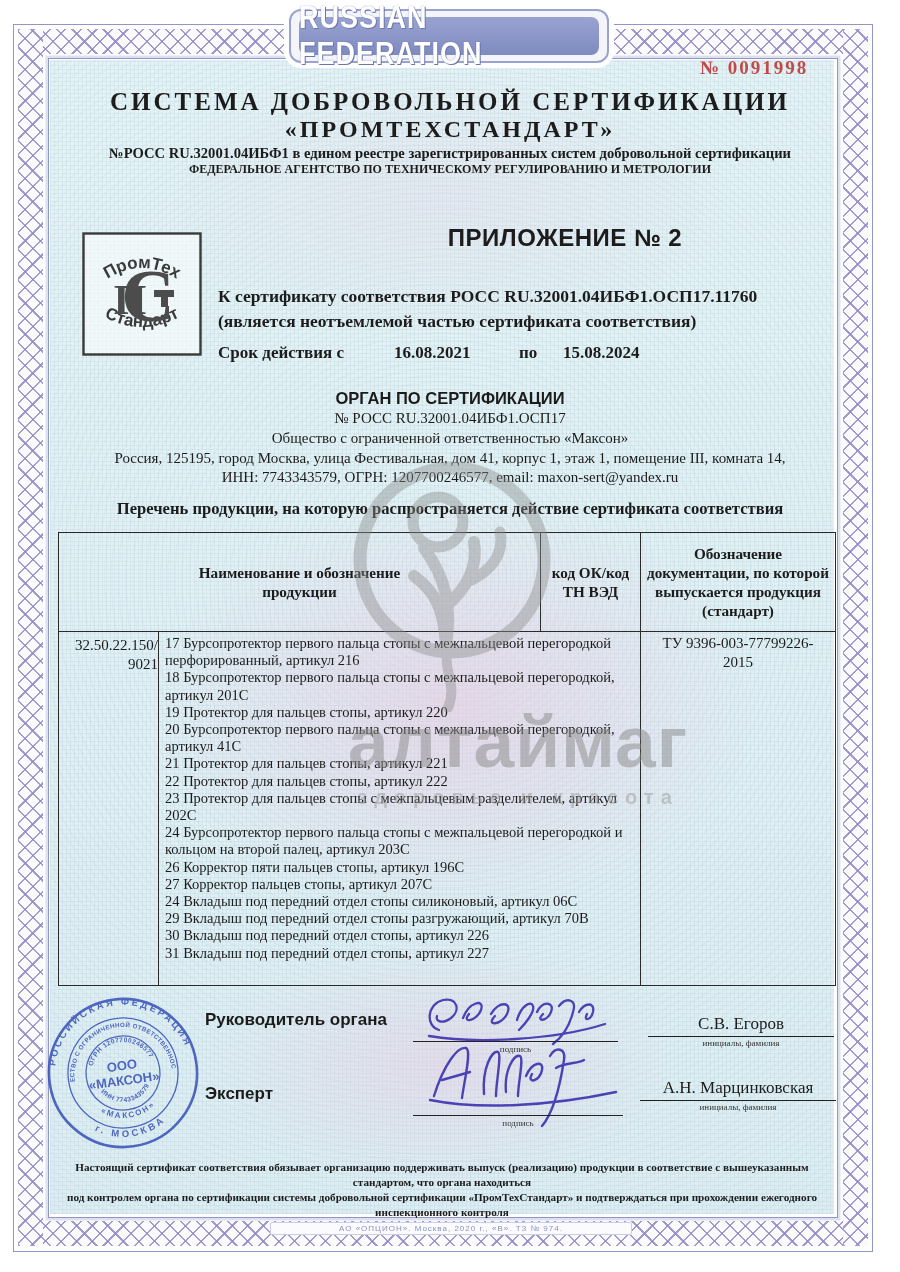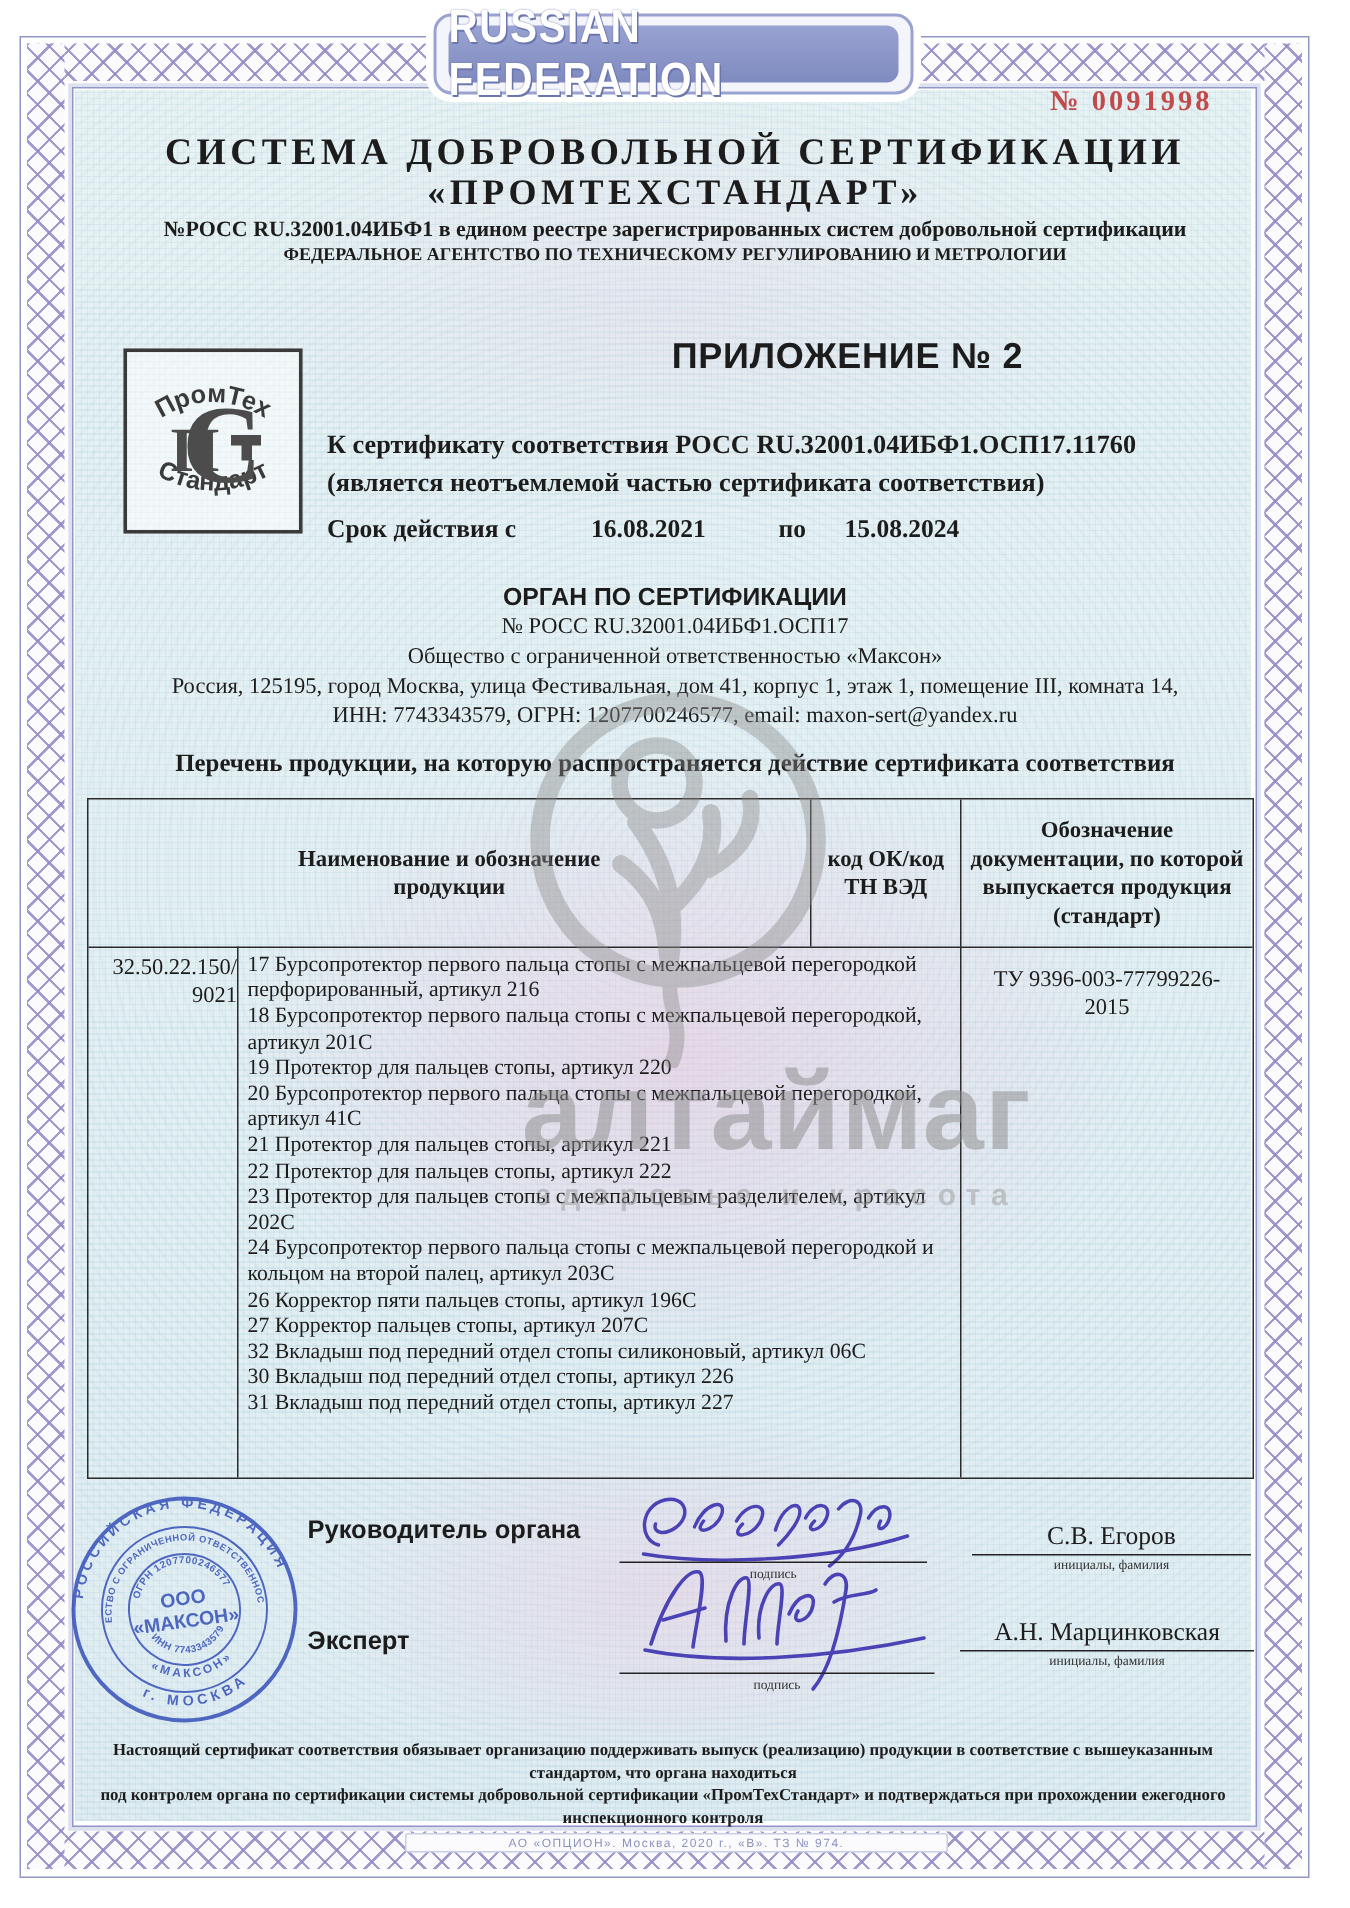--- a/index.html
+++ b/index.html
@@ -68,21 +68,21 @@
   .th-row{position:absolute;left:0;top:0;width:100%;height:98px;border-bottom:1.6px solid #2a2a2a;display:flex;}
   .cell{box-sizing:border-box;}
   .c1{width:100px;border-right:1.6px solid #2a2a2a;}
   .c2{width:482px;border-right:1.6px solid #2a2a2a;}
   .c3{width:194px;}
   .th{display:flex;align-items:center;justify-content:center;text-align:center;
       font-size:15.2px;font-weight:700;line-height:19px;padding:2px 6px;}
   .tb-row{position:absolute;left:0;top:98px;width:100%;height:354px;display:flex;}
   .code-cell{padding-top:5px;text-align:right;font-size:15px;line-height:19px;}
   .items-cell{padding:4px 4px 0 6px;font-size:14.5px;line-height:17.2px;}
-  .doc-cell{padding-top:13px;text-align:center;font-size:15px;line-height:19px;}
+  .doc-cell{padding-top:3px;text-align:center;font-size:15px;line-height:19px;}
 
   
   .role{font-family:"Liberation Sans",sans-serif;font-size:17px;font-weight:700;}
   .role1{left:205px;top:1010px;} .role2{left:205px;top:1084px;}
   .sigline{border-bottom:1.3px solid #222;}
   .sigline1{left:413px;top:1000px;width:205px;height:41px;}
   .sigline2{left:413px;top:1074px;width:210px;height:41px;}
   .nameline{text-align:center;font-size:17px;border-bottom:1.3px solid #222;padding-bottom:2px;}
   .nameline1{left:648px;top:1014px;width:186px;}
   .nameline2{left:640px;top:1078px;width:196px;}
@@ -189,21 +189,22 @@
         <div>17 Бурсопротектор первого пальца стопы с межпальцевой перегородкой перфорированный, артикул 216</div>
         <div>18 Бурсопротектор первого пальца стопы с межпальцевой перегородкой, артикул 201С</div>
         <div>19 Протектор для пальцев стопы, артикул 220</div>
         <div>20 Бурсопротектор первого пальца стопы с межпальцевой перегородкой, артикул 41С</div>
         <div>21 Протектор для пальцев стопы, артикул 221</div>
         <div>22 Протектор для пальцев стопы, артикул 222</div>
         <div>23 Протектор для пальцев стопы с межпальцевым разделителем, артикул 202С</div>
         <div>24 Бурсопротектор первого пальца стопы с межпальцевой перегородкой и кольцом на второй палец,  артикул 203С</div>
         <div>26 Корректор пяти пальцев стопы, артикул 196С</div>
         <div>27 Корректор пальцев стопы, артикул 207С</div>
-        <div>32 Вкладыш под передний отдел стопы силиконовый, артикул 06С</div>
+        <div>24 Вкладыш под передний отдел стопы силиконовый, артикул 06С</div>
+        <div>29 Вкладыш под передний отдел стопы разгружающий, артикул 70В</div>
         <div>30 Вкладыш под передний отдел стопы, артикул 226</div>
         <div>31 Вкладыш под передний отдел стопы, артикул 227</div>
       </div>
       <div class="cell c3 doc-cell">
         <div>ТУ 9396-003-77799226-</div>
         <div>2015</div>
       </div>
     </div>
   </div>
 

